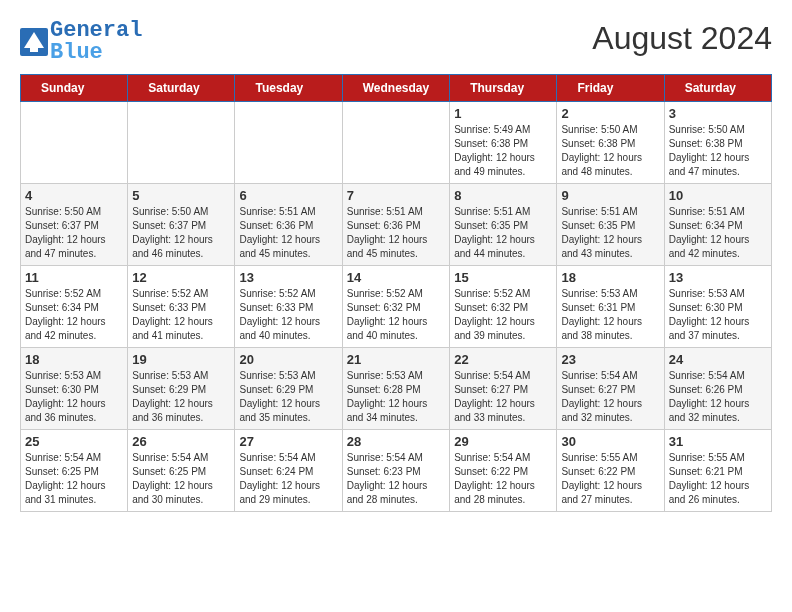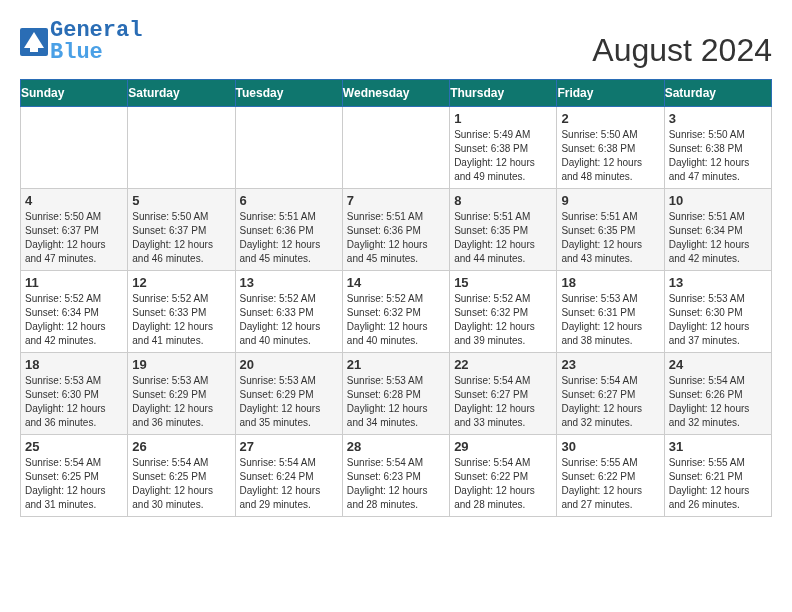--- a/index.html
+++ b/index.html
@@ -30,41 +30,40 @@
     .logo-text span {
       color: #2a6db5;
     }
     .logo-icon {
       width: 28px;
       height: 28px;
       margin-right: 2px;
     }
     .title-block {
       text-align: right;
-      margin-top: 12px;
     }
     .month-year {
       font-size: 32px;
       color: #333;
       font-weight: normal;
     }
     .location {
       font-size: 16px;
       color: #555;
     }
     table {
       width: 100%;
       border-collapse: collapse;
       font-size: 11px;
     }
     thead tr th {
-      background-color: #0f766e;
+      background-color: #b91c1c;
       color: #fff;
       text-align: left;
-      padding: 6px 0;
+      padding: 6px 20px;
       font-size: 12px;
       font-weight: bold;
       border: 1px solid #2a6db5;
     }
     tbody tr td {
       border: 1px solid #ccc;
       vertical-align: top;
       padding: 4px;
       width: calc(100% / 7);
       height: 80px;

